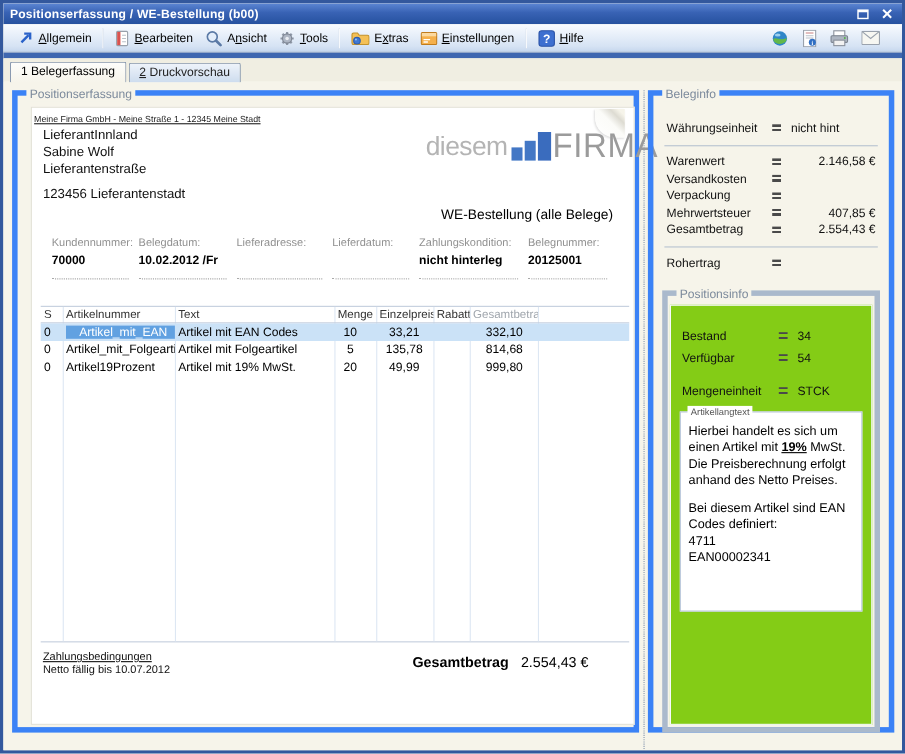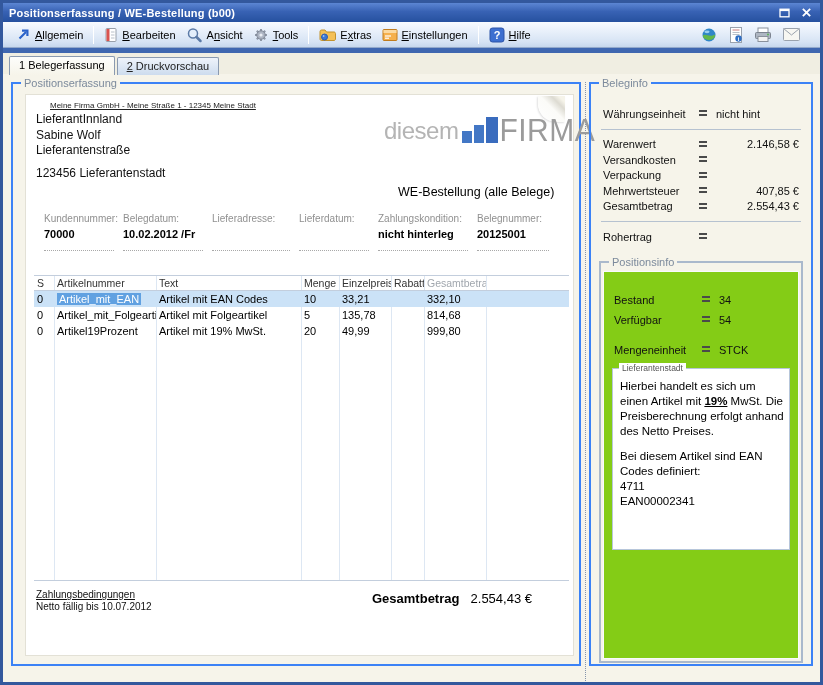--- a/index.html
+++ b/index.html
@@ -31,31 +31,31 @@
   
   .strip { height:5px; background:#3f67b0; }
   .tabrow { height:21px; display:flex; align-items:flex-end; padding:0 0 0 6px; background:#f0eee2; }
   .tab { font-size:11px; padding:2px 9px 3px; border:1px solid #8a9ab0; border-bottom:none;
          border-radius:2px 2px 0 0; position:relative; }
   .tab.active { background:linear-gradient(#fdfdfb,#f6f4ea); z-index:2; top:1px; padding-bottom:4px; }
   .tab.inactive { background:linear-gradient(#eef3fa,#cddcee); color:#222; margin-left:2px; top:1px; }
 
   
   .content { display:flex; padding:8px 6px 0 8px; height:613px; background:#f6f4ea; }
-  .groupbox { position:relative; border:2px solid #3b82f6; }
+  .groupbox { position:relative; border:5px solid #3b82f6; }
   .gb-label { position:absolute; top:-7px; left:8px; background:#f6f4ea; padding:0 3px;
               font-size:11px; color:#7c8a9c; white-space:nowrap; }
   .gb-left { width:570px; height:584px; }
   .vdots { width:0; border-left:1px dotted #8494ac; margin:0 3px 4px 4px; }
   .gb-right { width:224px; height:584px; padding:22px 8px 8px 8px; }
 
   
   .page { position:relative; width:549px; height:562px; margin:10px 0 0 12px; background:#fff;
           border:1px solid #e3e1d6; font-size:11px; }
-  .sender { position:absolute; left:24px; top:6px; font-size:8px; color:#222; text-decoration:underline; }
+  .sender { position:absolute; left:2px; top:6px; font-size:8px; color:#222; text-decoration:underline; }
   .addr { position:absolute; left:10px; top:17px; font-size:12px; line-height:15.5px; color:#111; }
   .city { position:absolute; left:10px; top:71px; font-size:12px; color:#111; }
   .curl { position:absolute; top:1px; right:8px; width:27px; height:26px;
           background:linear-gradient(225deg,#f6f4ea 12%,#dddbd2 26%,#fbfbf8 47%,#ffffff 100%);
           border-bottom-left-radius:70% 70%; box-shadow:-1px 1px 2px rgba(0,0,0,.12); }
   .logo { position:absolute; left:358px; top:22px; display:flex; align-items:flex-end; }
   .logo .w1 { font-size:24px; color:#b4b4b4; letter-spacing:-.5px; line-height:26px; }
   .bars { display:flex; align-items:flex-end; gap:2px; margin:0 1px 1px 4px; }
   .bars i { display:block; background:#4377c5; }
   .bars i.b1 { width:10px; height:12px; }
@@ -77,26 +77,26 @@
   .vlines i { position:absolute; top:0; bottom:0; width:1px; background:#dde7f3; }
   .grid { display:grid; grid-template-columns:20px 102px 145px 38px 52px 33px 62px 1fr;
           position:relative; z-index:1; }
   .thead { height:15px; line-height:15px; font-size:10.5px; color:#333;
            border-bottom:1px solid #c3cedd; }
   .thead .h { padding:0 3px; white-space:nowrap; overflow:hidden; }
   .thead .h.r { text-align:right; padding-right:12px; }
   .thead .h.gray { color:#a0a6ad; }
   .trow { height:16px; line-height:16px; font-size:11px; color:#000; }
   .trow > div { white-space:nowrap; overflow:hidden; padding:0 3px; }
-  .trow .num { text-align:left; }
+  .trow .num { text-align:center; }
   .trow .menge { padding-right:12px; }
   .trow .preis { padding-right:4px; }
   .trow .ges { padding-right:2px; }
   .trow.selected { background:#cbe2f7; }
-  .sel-cell { background:#61a1e1; color:#fff; padding:0 2px; }
+  .sel-cell { background:#61a1e1; color:#fff; padding:0 12px; }
 
   .terms { position:absolute; left:10px; top:494px; font-size:10px; text-decoration:underline; color:#111; }
   .terms-note { position:absolute; left:10px; top:506px; font-size:10px; color:#111; }
   .total-label { position:absolute; left:346px; top:496px; font-size:13px; font-weight:bold; color:#000; }
   .total-value { position:absolute; right:41px; top:496px; font-size:13px; color:#000; }
 
   
   .brow { display:flex; align-items:center; height:15.5px; font-size:11px; color:#111; padding:0 2px 0 4px; }
   .brow .blabel { flex:0 0 96px; }
   .brow .eq { flex:0 0 17px; }
@@ -470,21 +470,21 @@
           <div class="brow">
             <span class="blabel">Mengeneinheit</span>
             <span class="eq">
                 <b></b>
               </span>
             <span class="bval l">STCK</span>
           </div>
 
 
           <div class="gb-lang">
-            <span class="gb-label">Lieferantenstadt</span>
+            <span class="gb-label">Artikellangtext</span>
             <div class="langtext">
               <span>Hierbei handelt es sich um einen Artikel mit </span><span class="em">19%</span><span> MwSt. Die Preisberechnung erfolgt anhand des Netto Preises.</span>
               <div class="sp10"></div>
               <div>Bei diesem Artikel sind EAN Codes definiert:</div>
               <div>4711</div>
               <div>EAN00002341</div>
             </div>
           </div>
 
         </div>

